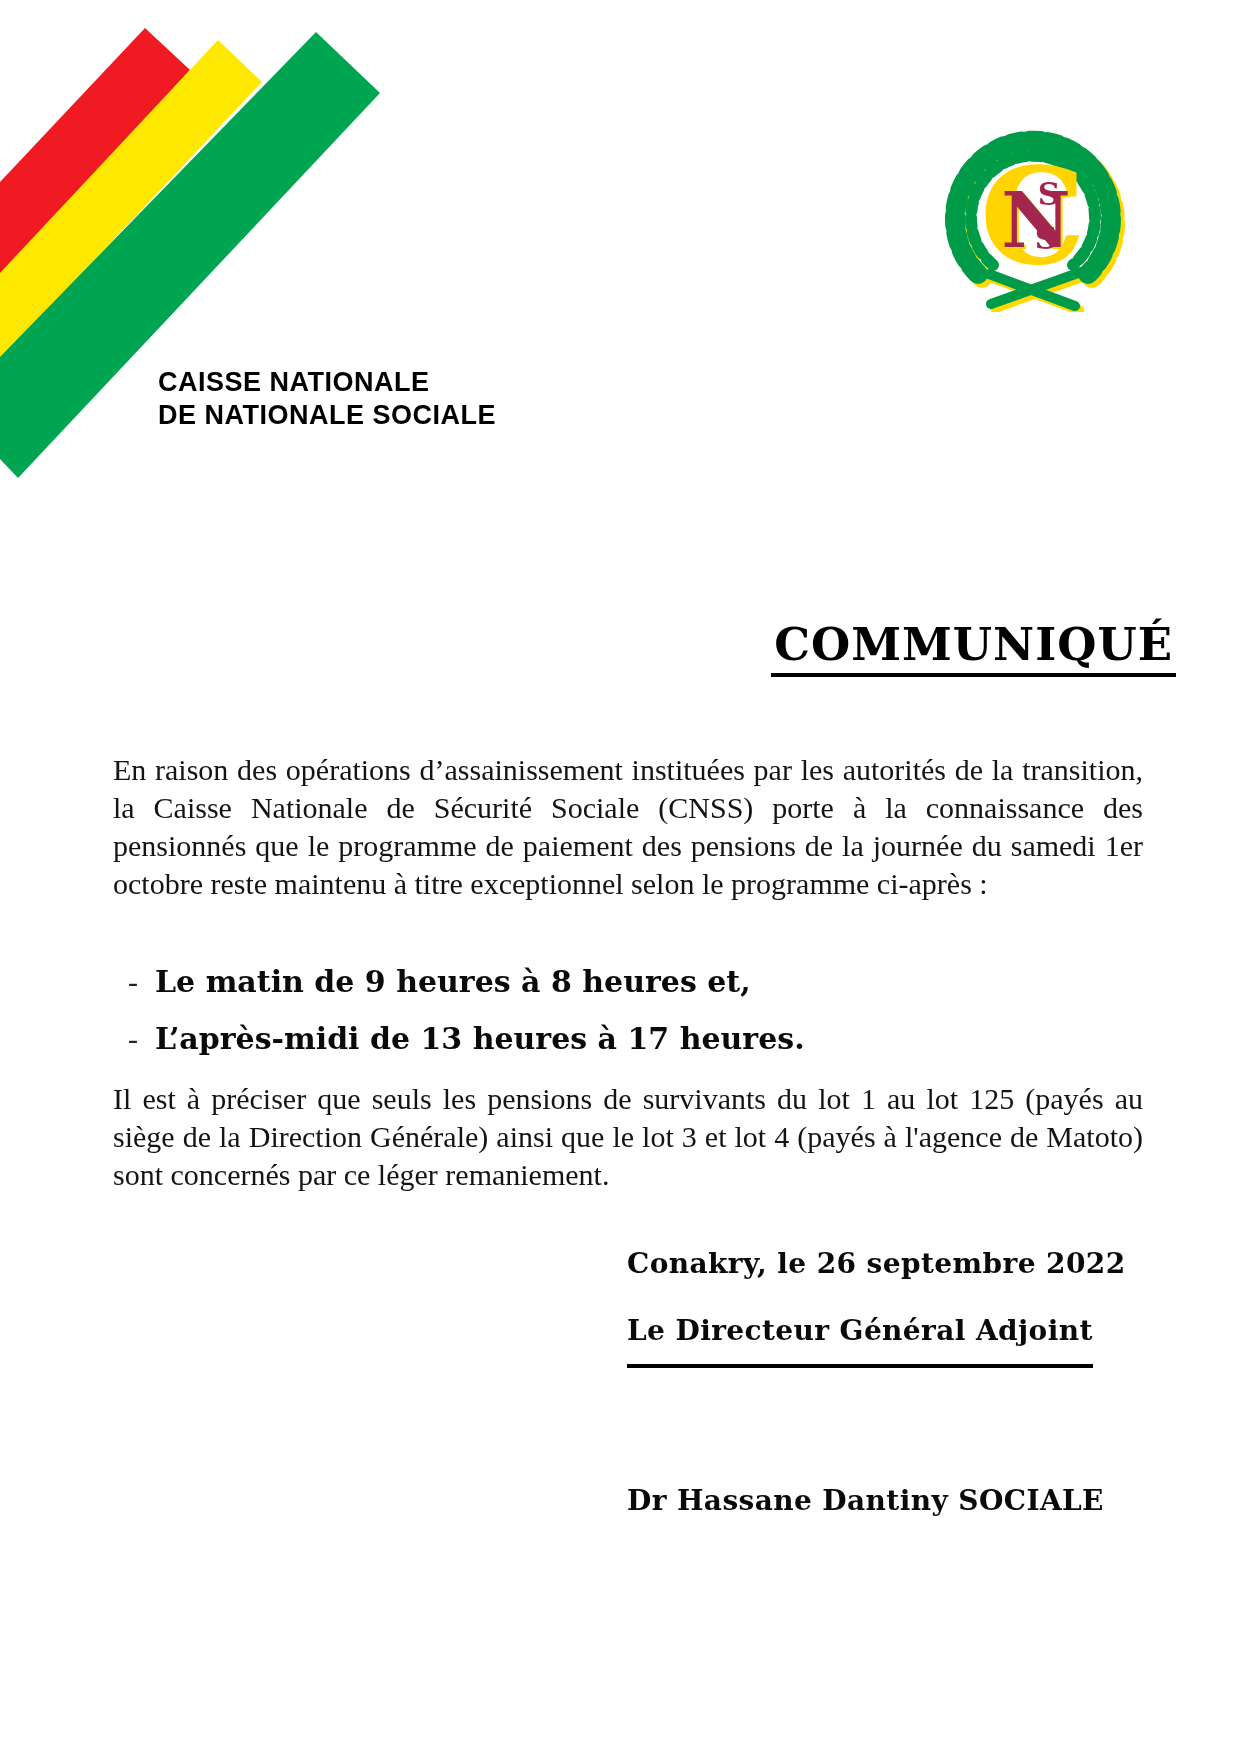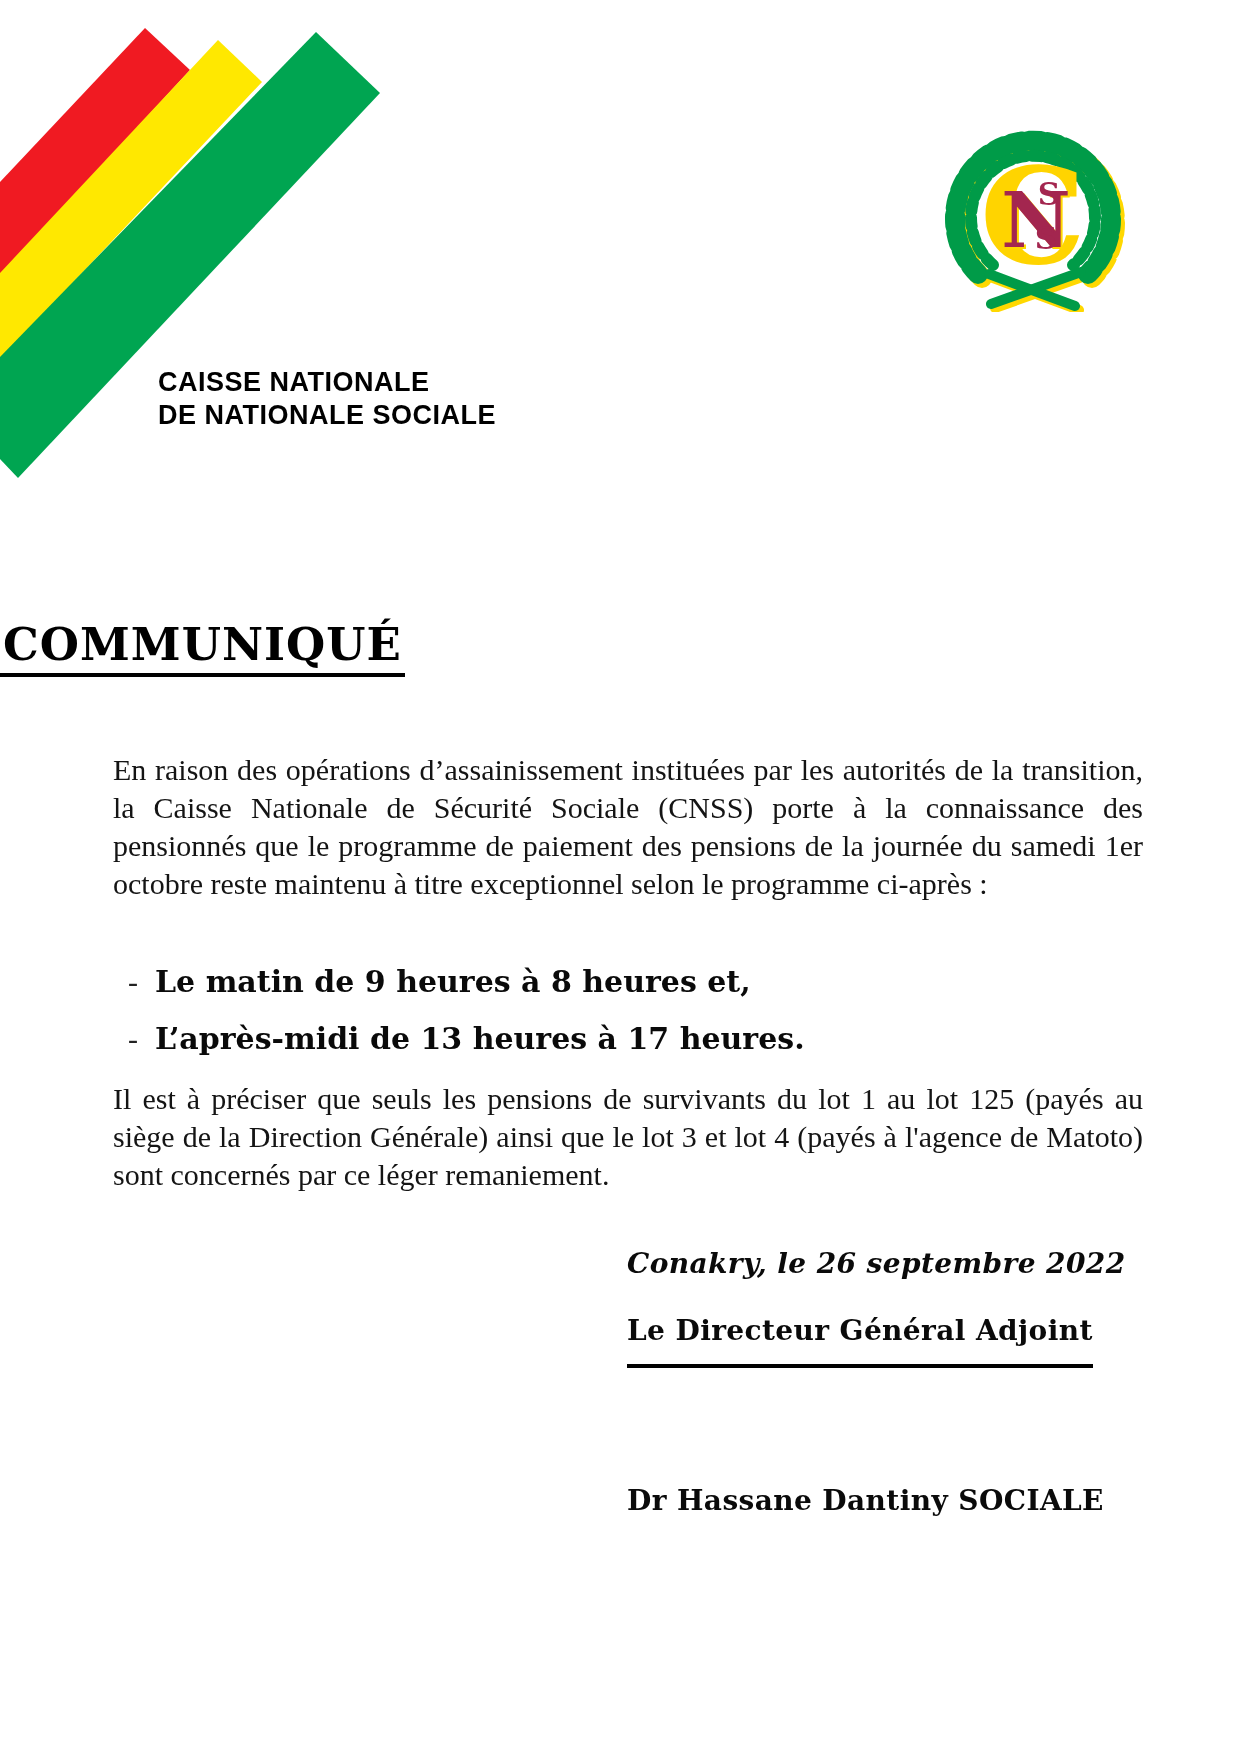--- a/index.html
+++ b/index.html
@@ -33,22 +33,22 @@
   .motto .t-green{color:#00a44a;}
   .motto .t-dash{color:#111;padding:0 6px;}
   .logo{position:absolute;left:933px;top:122px;}
   .org{
     position:absolute;left:158px;top:366px;
     font-family:"Liberation Sans", sans-serif;
     font-weight:bold;font-size:27px;line-height:33px;
     letter-spacing:.5px;color:#000;
   }
   .doc-title{
-    position:absolute;left:0;top:618px;width:1168px;
-    text-align:left;
+    position:absolute;left:8px;top:618px;width:1168px;
+    text-align:right;
   }
   .doc-title span{
     font-family:"DejaVu Serif", serif;
     font-weight:bold;font-size:45px;letter-spacing:1px;
     border-bottom:4px solid #000;padding:0 3px 2px 3px;
     color:#000;
   }
   .para{
     position:absolute;left:107px;width:1030px;margin:6px;
     font-size:30px;line-height:38px;text-align:justify;
@@ -69,21 +69,21 @@
   .bullets .btext{
     font-family:"DejaVu Serif", serif;
     font-weight:bold;font-size:30px;color:#0a0a0a;
   }
   .sig{
     position:absolute;left:627px;
     font-family:"DejaVu Serif", serif;
     font-weight:bold;font-size:28px;letter-spacing:.4px;
     color:#0a0a0a;
   }
-  .sig-date{top:1247px;font-style:italic;}
+  .sig-date{top:1247px;}
   .sig-role{top:1314px;}
   .sig-role span{border-bottom:4px solid #000;padding-bottom:17px;}
   .sig-name{top:1484px;}
 </style>
 </head>
 <body>
 
 <div class="page">
 
   <svg class="flag" width="400" height="490" viewBox="0 0 400 490">

